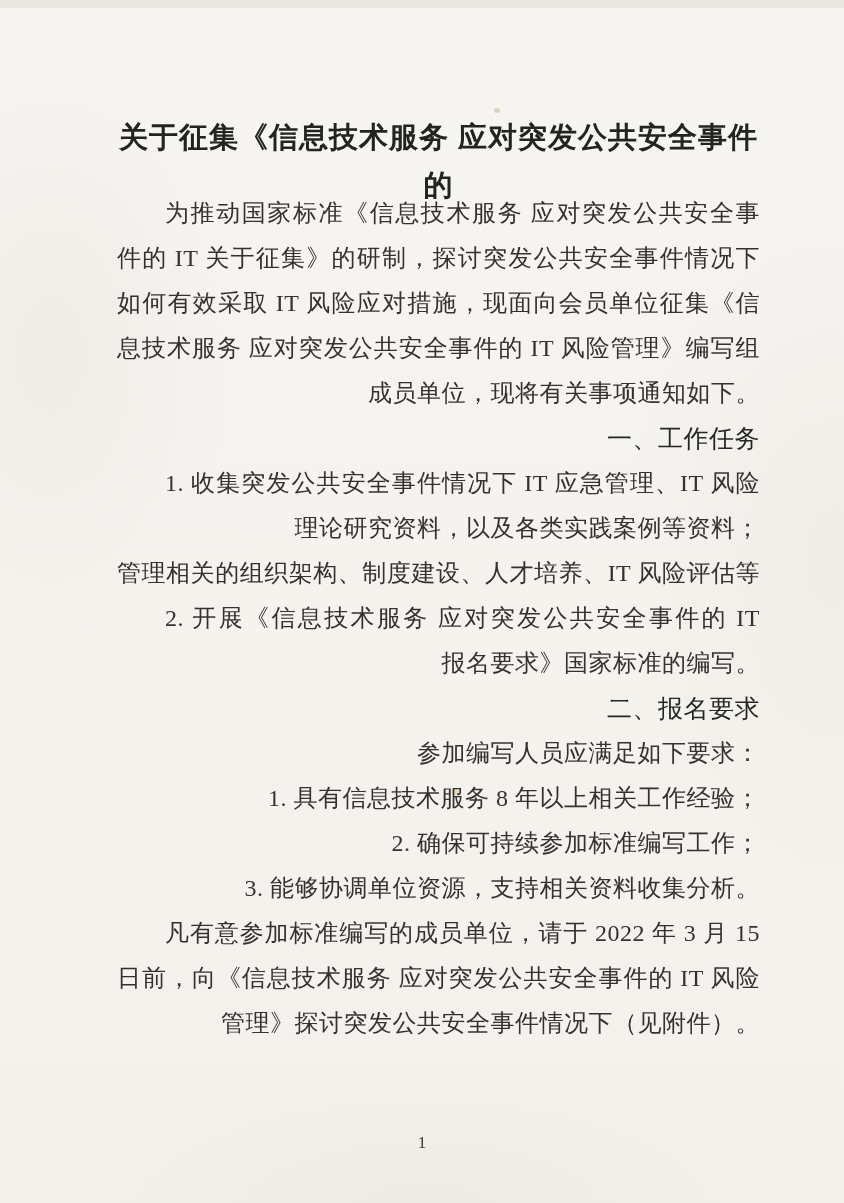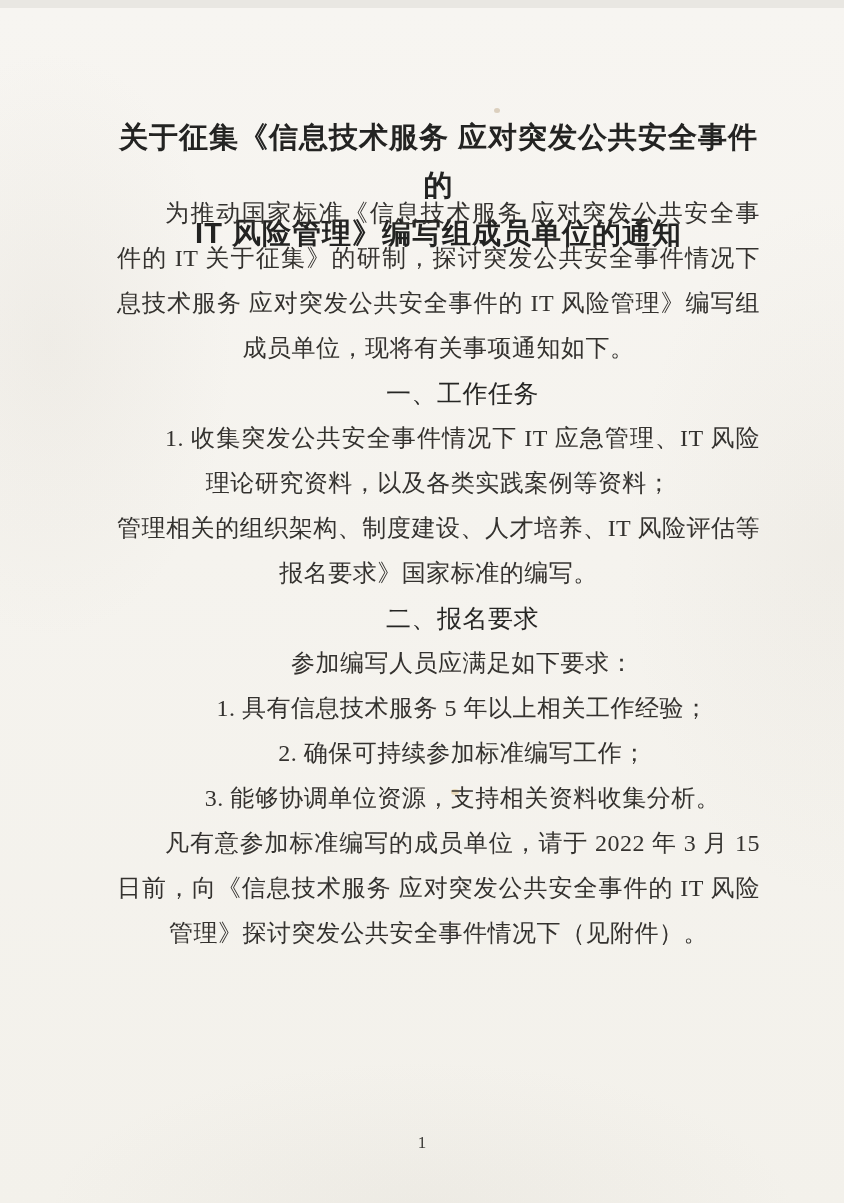--- a/index.html
+++ b/index.html
@@ -41,21 +41,21 @@
   .body-block {
     position: absolute;
     top: 183px;
     left: 117px;
     width: 643px;
     font-size: 24px;
   }
   .line {
     height: 45px;
     line-height: 45px;
-    text-align: center;
+    text-align: right;
     letter-spacing: 0.5px;
   }
   .indent { text-indent: 48px; }
   .full {
     text-align: justify;
     text-align-last: justify;
     text-justify: inter-character;
   }
   .heading {
     font-family: "Liberation Sans", "DejaVu Sans", sans-serif;
@@ -83,42 +83,43 @@
 </head>
 <body>
 
 <div class="page">
 
   <div class="speck speck-a"></div>
   <div class="speck speck-b"></div>
 
   <div class="title-block">
     <div class="title-line">关于征集《信息技术服务 应对突发公共安全事件的</div>
-    <div class="title-line">IT 风险管理》编写组成员单位的通知</div>
   </div>
 
   <div class="body-block">
 
     <div class="line indent full">为推动国家标准《信息技术服务 应对突发公共安全事</div>
     <div class="line full">件的 IT 关于征集》的研制，探讨突发公共安全事件情况下</div>
+    <div class="line full">如何有效采取 IT 风险应对措施，现面向会员单位征集《信</div>
     <div class="line full">息技术服务 应对突发公共安全事件的 IT 风险管理》编写组</div>
     <div class="line">成员单位，现将有关事项通知如下。</div>
 
     <div class="line indent heading">一、工作任务</div>
 
     <div class="line indent full">1. 收集突发公共安全事件情况下 IT 应急管理、IT 风险</div>
     <div class="line">理论研究资料，以及各类实践案例等资料；</div>
     <div class="line full">管理相关的组织架构、制度建设、人才培养、IT 风险评估等</div>
 
+    <div class="line indent full">2. 开展《信息技术服务 应对突发公共安全事件的 IT</div>
     <div class="line">报名要求》国家标准的编写。</div>
 
     <div class="line indent heading">二、报名要求</div>
 
     <div class="line indent">参加编写人员应满足如下要求：</div>
-    <div class="line indent">1. 具有信息技术服务 5 年以上相关工作经验；</div>
+    <div class="line indent">1. 具有信息技术服务 8 年以上相关工作经验；</div>
     <div class="line indent">2. 确保可持续参加标准编写工作；</div>
     <div class="line indent">3. 能够协调单位资源，支持相关资料收集分析。</div>
 
     <div class="line indent full">凡有意参加标准编写的成员单位，请于 2022 年 3 月 15</div>
     <div class="line full">日前，向《信息技术服务 应对突发公共安全事件的 IT 风险</div>
     <div class="line">管理》探讨突发公共安全事件情况下（见附件）。</div>
 
   </div>
 
   <div class="page-number">1</div>

